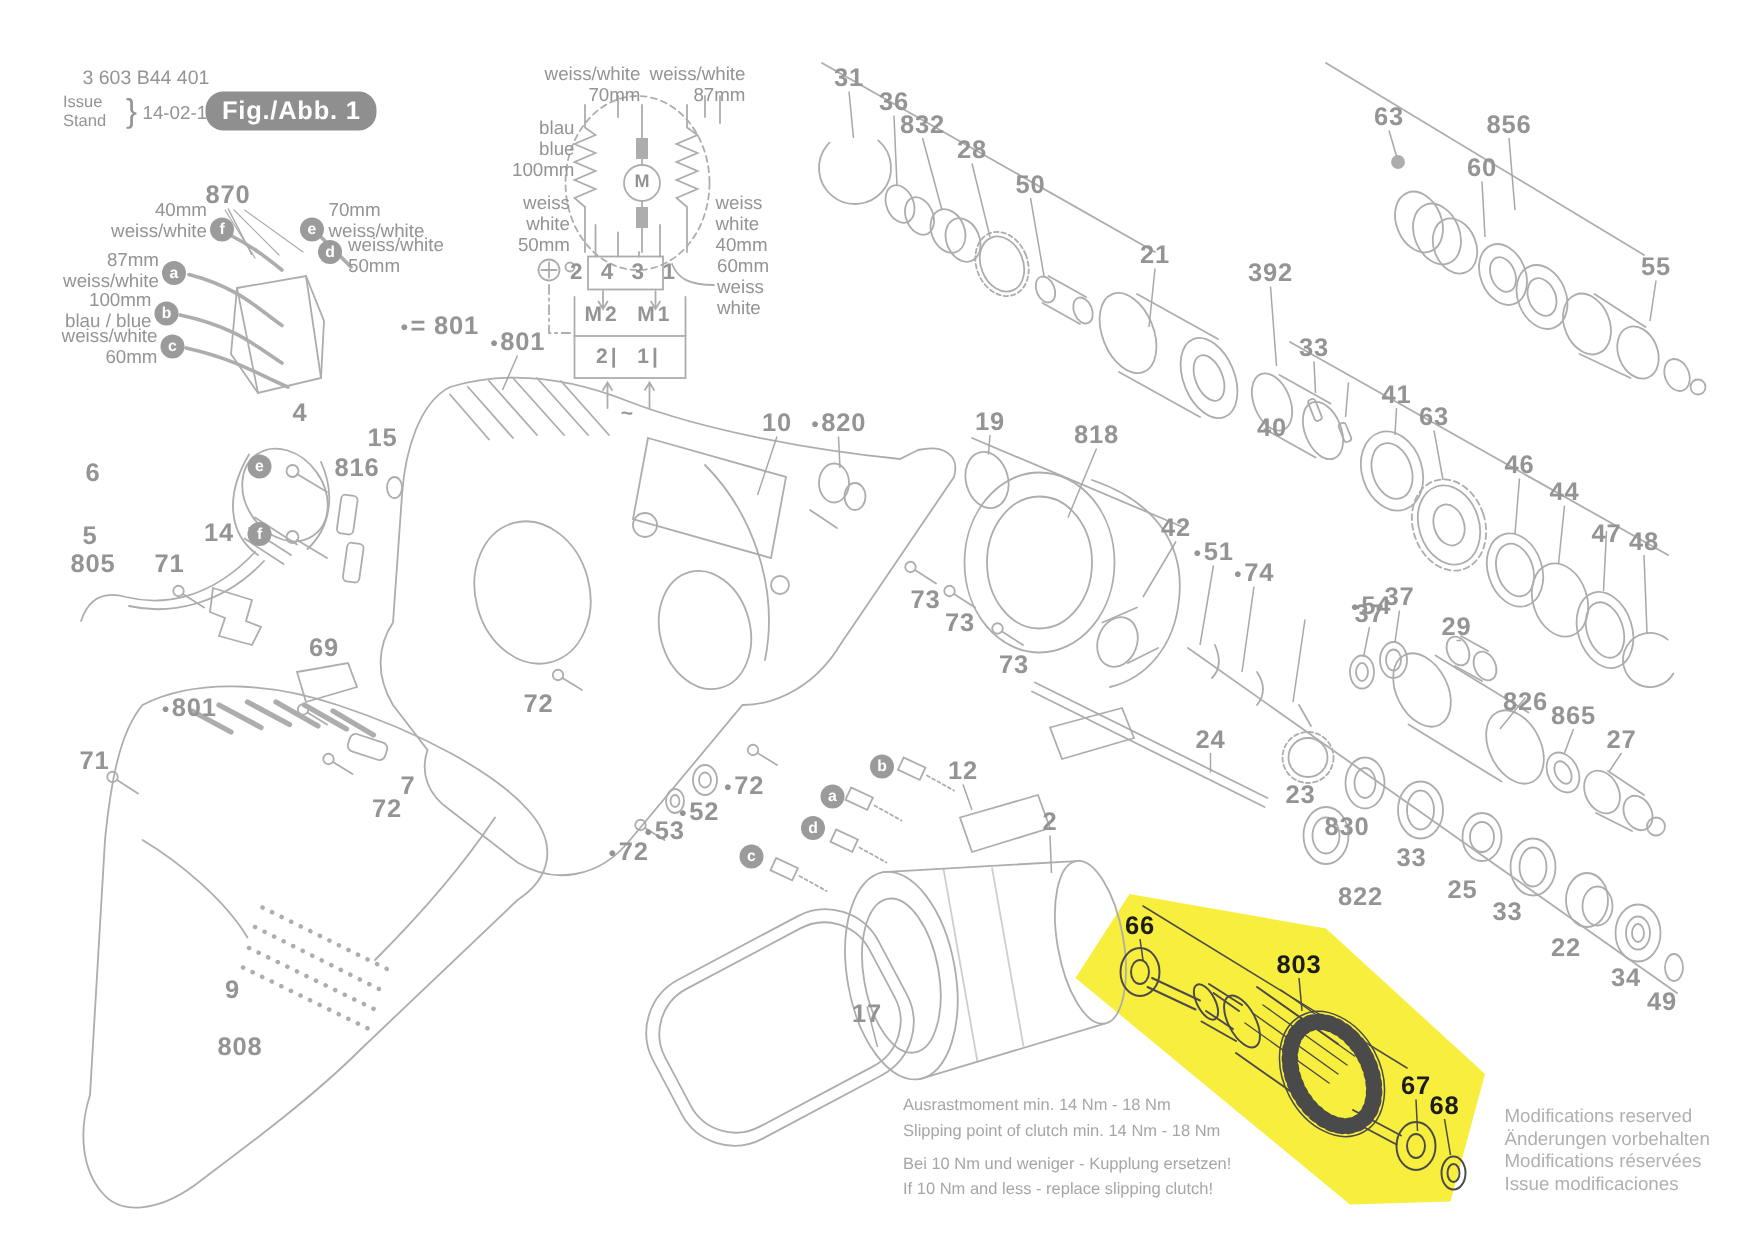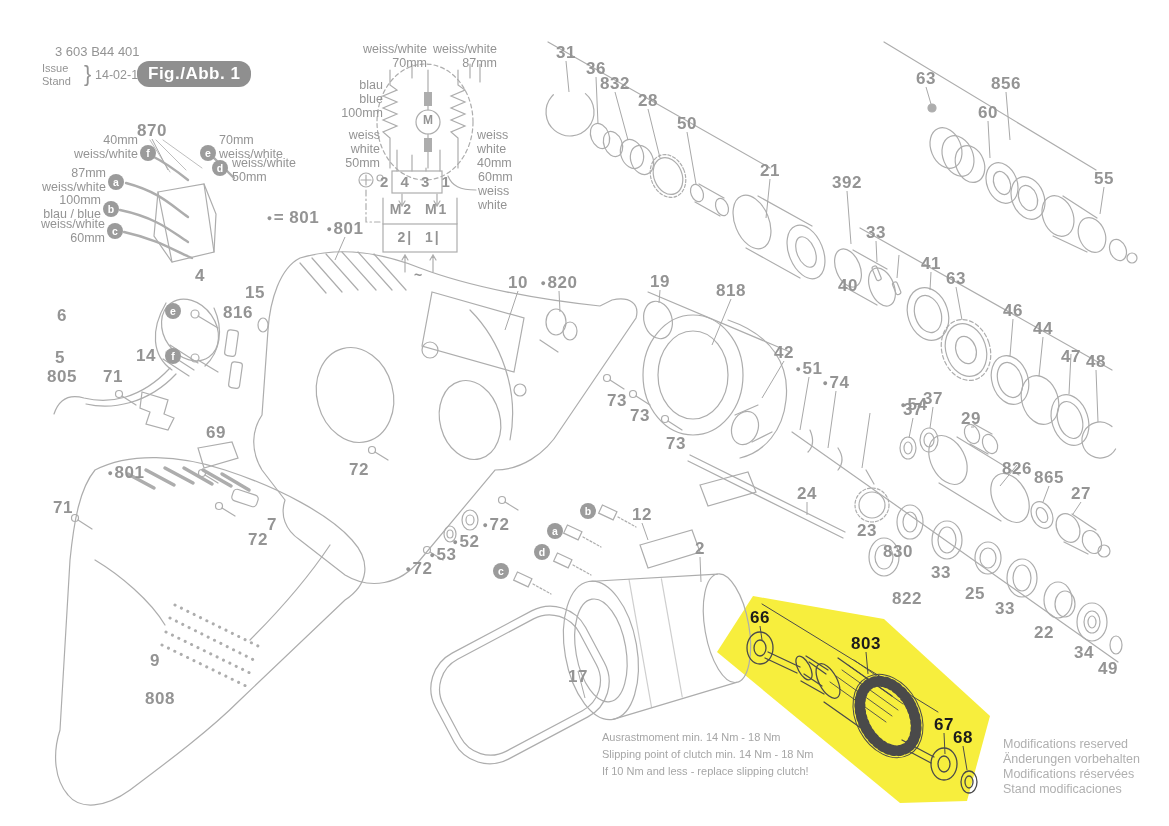--- a/index.html
+++ b/index.html
@@ -312,28 +312,29 @@
     <div>Issue</div>
     <div>Stand</div>
   </div>
   <div class="issue-brace">}</div>
   <div class="issue-date">14-02-17</div>
   <div class="fig-badge">Fig./Abb. 1</div>
 
   <div class="note" style="left:602px;top:729px">
     <div>Ausrastmoment min. 14 Nm - 18 Nm</div>
     <div>Slipping point of clutch min. 14 Nm - 18 Nm</div>
+    <div class="gap">Bei 10 Nm und weniger - Kupplung ersetzen!</div>
     <div>If 10 Nm and less - replace slipping clutch!</div>
   </div>
 
   <div class="mods">
     <div>Modifications reserved</div>
     <div>Änderungen vorbehalten</div>
     <div>Modifications réservées</div>
-    <div>Stand modificaciones</div>
+    <div>Issue modificaciones</div>
   </div>
 
   <div id="labels">
       <div class="plabel" style="left: 152px; top: 130px;">870</div>
       <div class="plabel" style="left: 293px; top: 217px;"><span class="dot">●</span>= 801</div>
       <div class="plabel" style="left: 345px; top: 228px;"><span class="dot">●</span>801</div>
       <div class="plabel" style="left: 200px; top: 275px;">4</div>
       <div class="plabel" style="left: 255px; top: 292px;">15</div>
       <div class="plabel" style="left: 238px; top: 312px;">816</div>
       <div class="plabel" style="left: 62px; top: 315px;">6</div>

